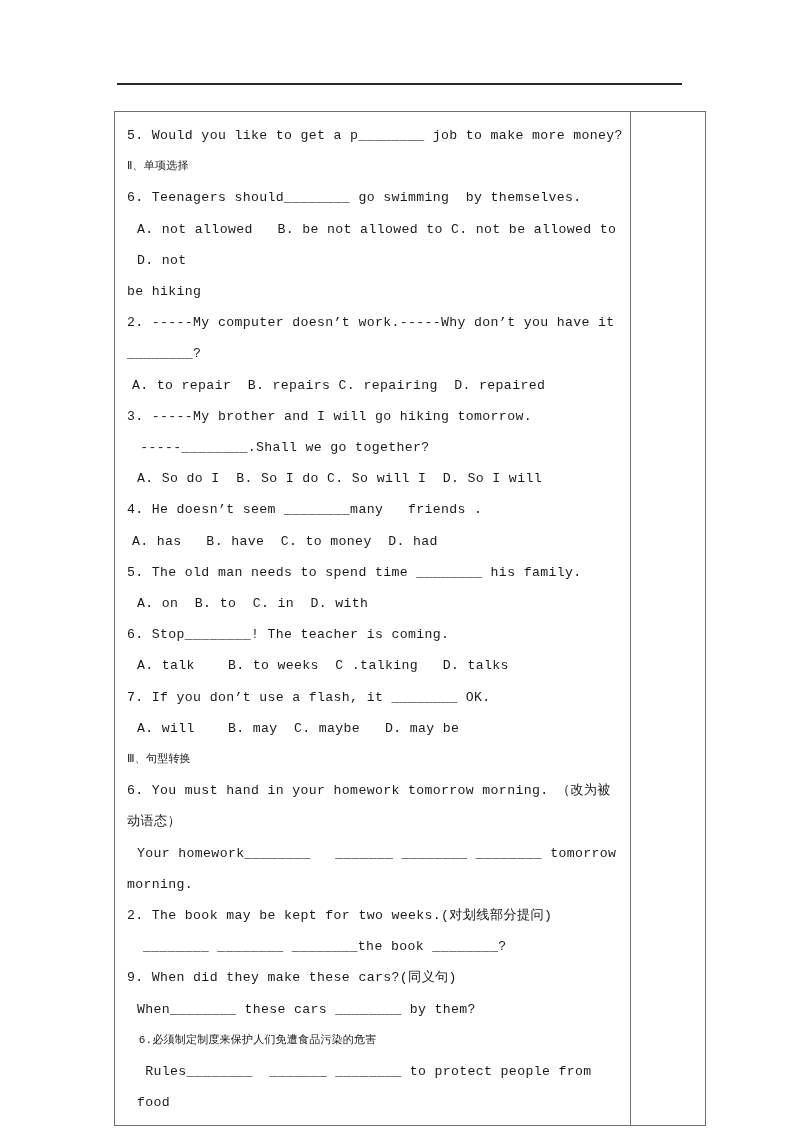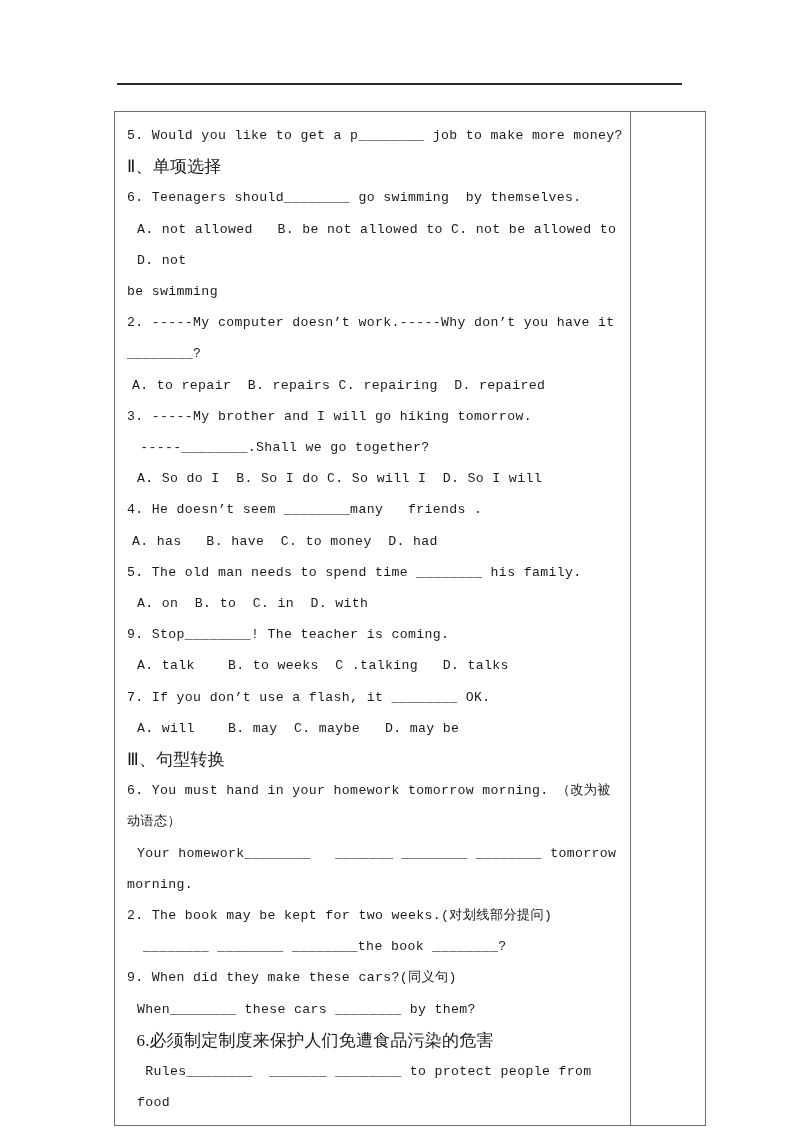--- a/index.html
+++ b/index.html
@@ -53,22 +53,22 @@
     width: 74px;
   }
   .line {
     font-size: 13.2px;
     line-height: 31.2px;
     letter-spacing: 0.35px;
     white-space: pre-wrap;
     min-height: 31.2px;
   }
   .line.cn {
-    font-family: Liberation Serif, serif;
-    font-size: 17px;
+    font-family: Liberation Mono, monospace;
+    font-size: 11px;
     letter-spacing: 0.2px;
   }
   .line.indent1 { padding-left: 10px; }
   .line.indent2 { padding-left: 5px; }
   .line.indent3 { padding-left: 16px; }
 </style>
 </head>
 <body>
 
 <div class="page">
@@ -76,32 +76,32 @@
   <div class="header-rule"></div>
 
   <table class="worksheet-table">
     <tbody>
         <tr>
       <td class="content-cell">
         <div class="line">5. Would you like to get a p________ job to make more money?</div>
         <div class="line cn">Ⅱ、单项选择</div>
         <div class="line">6. Teenagers should________ go swimming  by themselves.</div>
         <div class="line indent1">A. not allowed   B. be not allowed to C. not be allowed to D. not</div>
-        <div class="line">be swimming</div>
+        <div class="line">be hiking</div>
         <div class="line">2. -----My computer doesn’t work.-----Why don’t you have it</div>
         <div class="line">________?</div>
         <div class="line indent2">A. to repair  B. repairs C. repairing  D. repaired</div>
         <div class="line">3. -----My brother and I will go hiking tomorrow.</div>
         <div class="line indent2"> -----________.Shall we go together?</div>
         <div class="line indent1">A. So do I  B. So I do C. So will I  D. So I will</div>
         <div class="line">4. He doesn’t seem ________many   friends .</div>
         <div class="line indent2">A. has   B. have  C. to money  D. had</div>
         <div class="line">5. The old man needs to spend time ________ his family.</div>
         <div class="line indent1">A. on  B. to  C. in  D. with</div>
-        <div class="line">9. Stop________! The teacher is coming.</div>
+        <div class="line">6. Stop________! The teacher is coming.</div>
         <div class="line indent1">A. talk    B. to weeks  C .talking   D. talks</div>
         <div class="line">7. If you don’t use a flash, it ________ OK.</div>
         <div class="line indent1">A. will    B. may  C. maybe   D. may be</div>
         <div class="line cn">Ⅲ、句型转换</div>
         <div class="line">6. You must hand in your homework tomorrow morning. （改为被动语态）</div>
         <div class="line indent1">Your homework________   _______ ________ ________ tomorrow</div>
         <div class="line">morning.</div>
         <div class="line">2. The book may be kept for two weeks.(对划线部分提问)</div>
         <div class="line indent3">________ ________ ________the book ________?</div>
         <div class="line">9. When did they make these cars?(同义句)</div>

